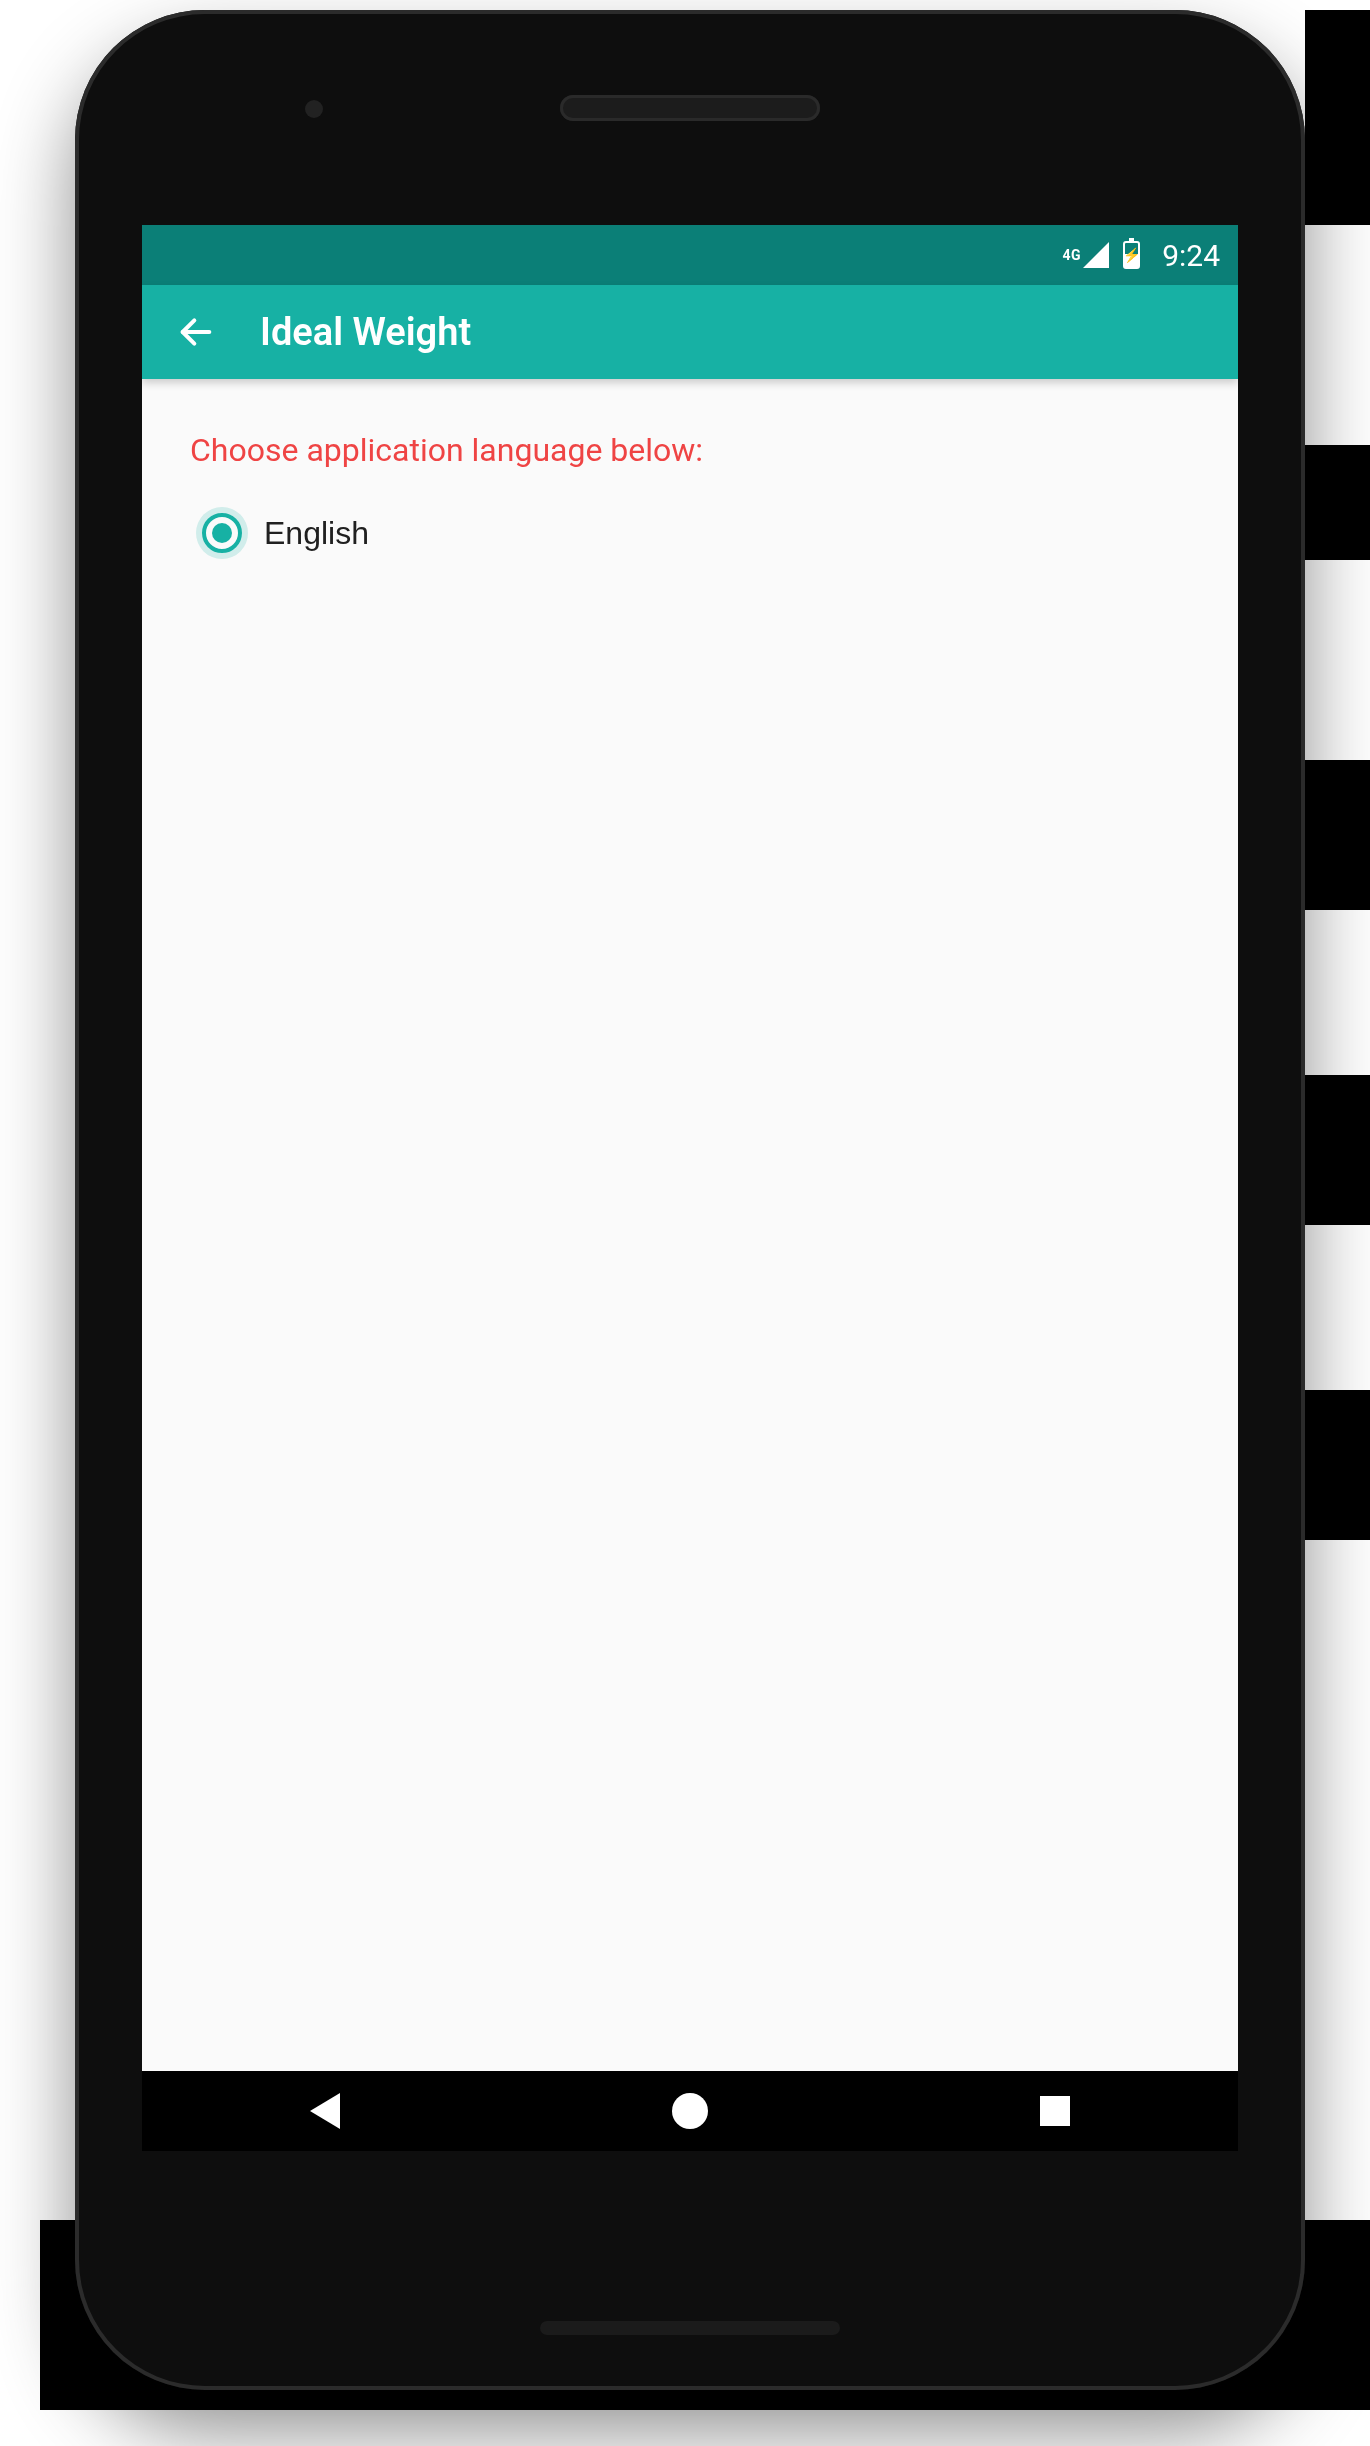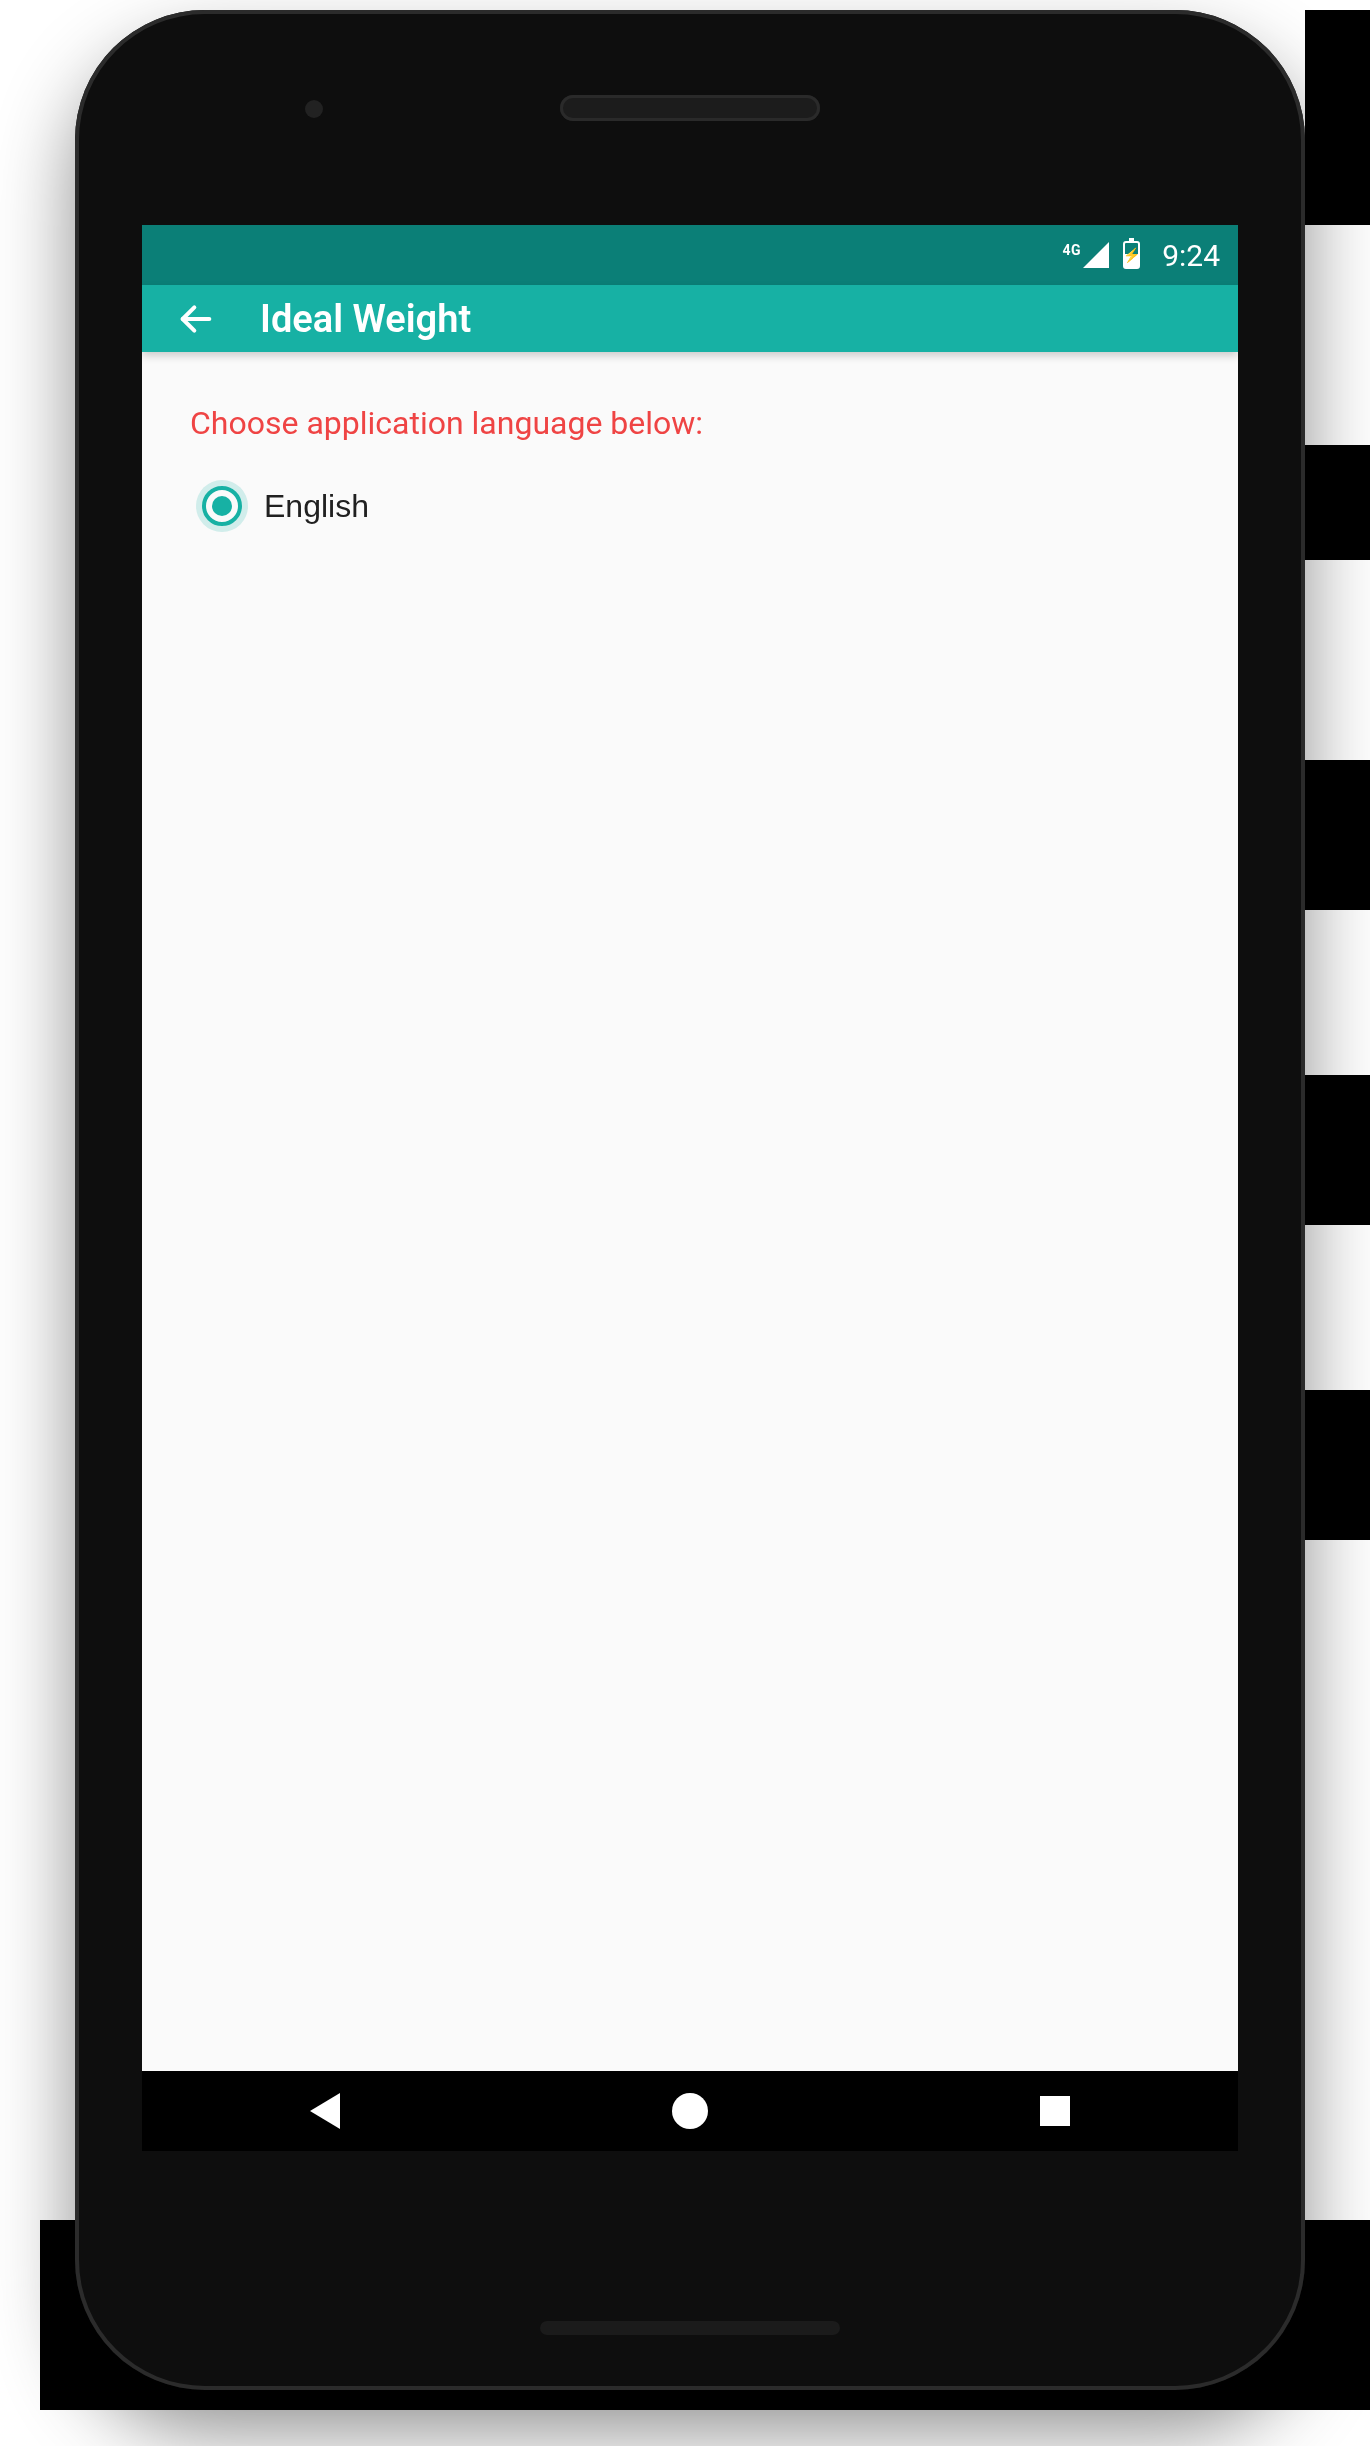--- a/index.html
+++ b/index.html
@@ -58,33 +58,33 @@
     display: flex; justify-content: flex-end; align-items: center;
     padding: 0 18px; gap: 14px; color: #fff;
     font-size: 30px; font-weight: 400;
   }
   .status-4g { font-size: 14px; font-weight: 700; letter-spacing: .5px; }
   .tri {
     width: 0; height: 0;
     border-left: 26px solid transparent;
     border-bottom: 26px solid #fff;
   }
-  .sig-wrap { display:flex; align-items:flex-start; gap:2px; }
+  .sig-wrap { display:flex; align-items:center; gap:2px; }
   .batt {
     width: 17px; height: 28px; border: 2px solid #fff; border-radius: 3px;
     position: relative; display:flex; align-items:flex-end;
   }
   .batt::before { content:""; position:absolute; top:-5px; left:4px; width:5px; height:3px; background:#fff; }
   .batt .fill { width:100%; height:55%; background:#fff; }
   .batt .bolt { position:absolute; inset:0; display:flex; align-items:center; justify-content:center; font-size:14px; color:#0b7f77; }
   .clock { font-size: 30px; margin-left: 8px; }
 
   
   .appbar {
-    height: 67px; background: #17b1a4;
+    height: 94px; background: #17b1a4;
     display: flex; align-items: center; gap: 38px;
     padding: 0 28px;
     box-shadow: 0 4px 8px rgba(0,0,0,.18);
   }
   .back-btn {
     width: 52px; height: 52px; display:flex; align-items:center; justify-content:center;
     color:#fff; background:transparent; border:none; cursor:pointer;
   }
   .back-btn svg { width: 40px; height: 40px; }
   .appbar-title {

